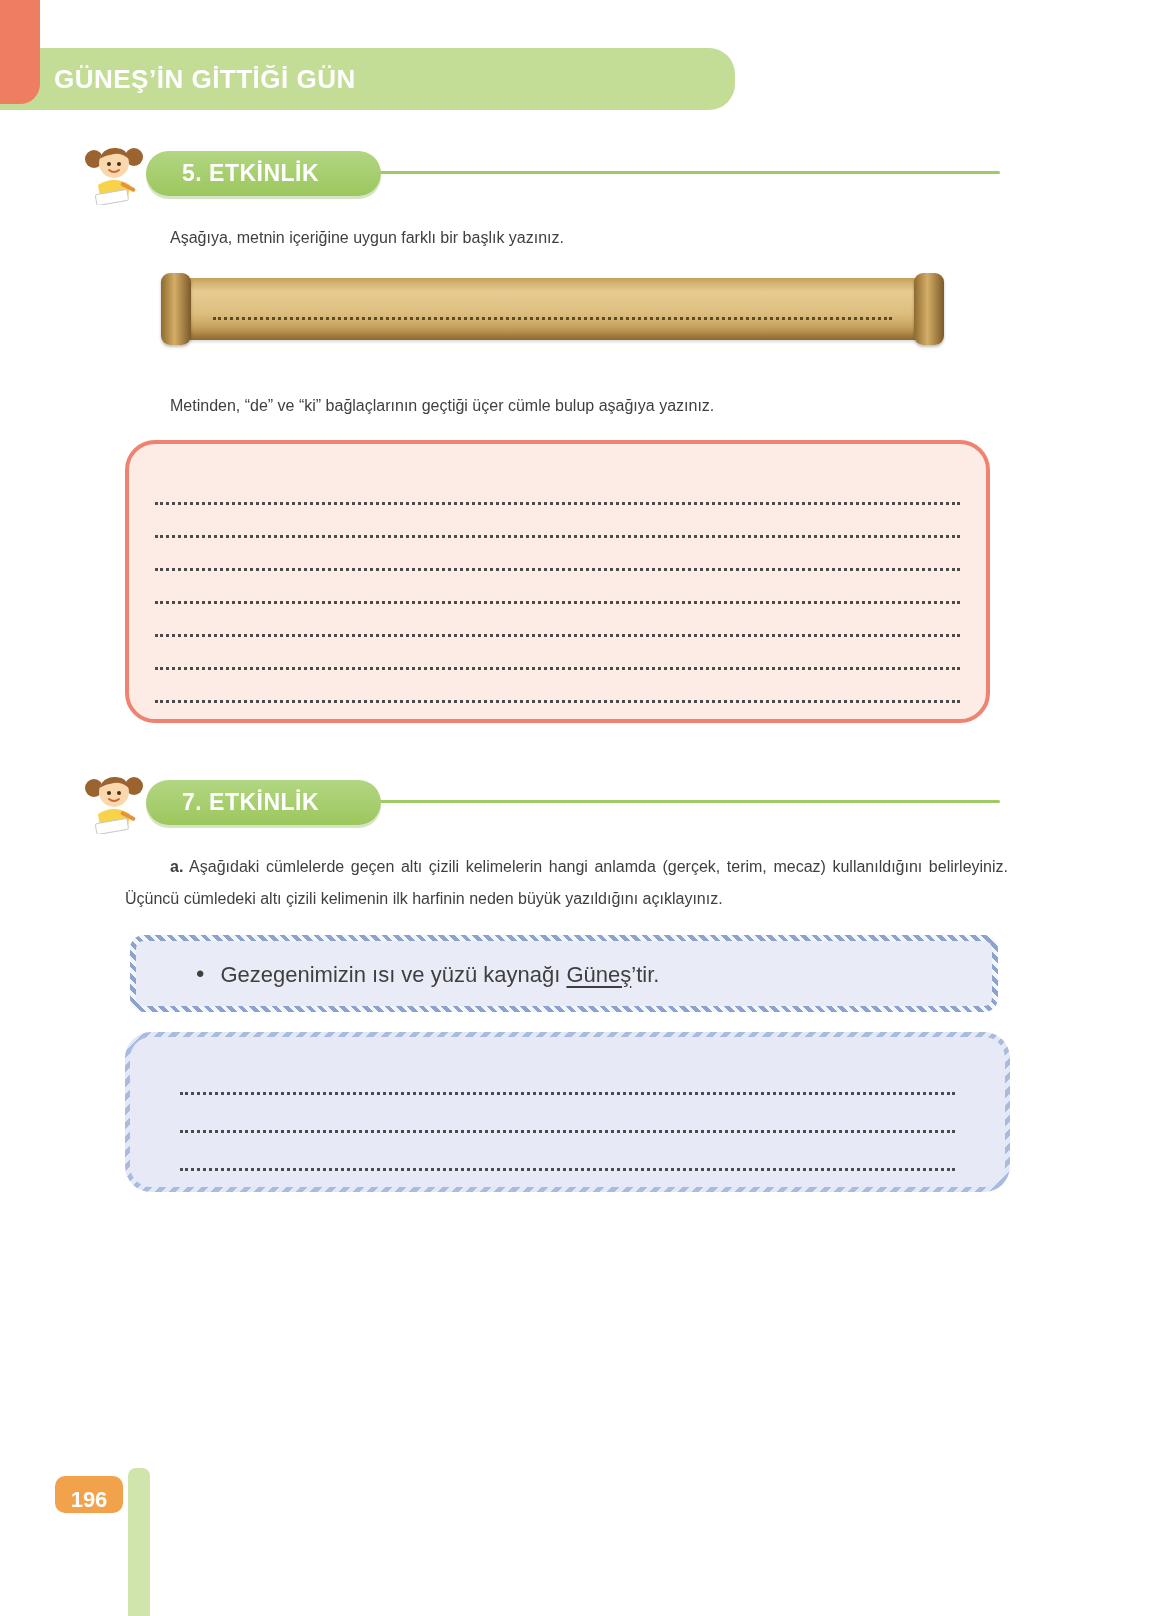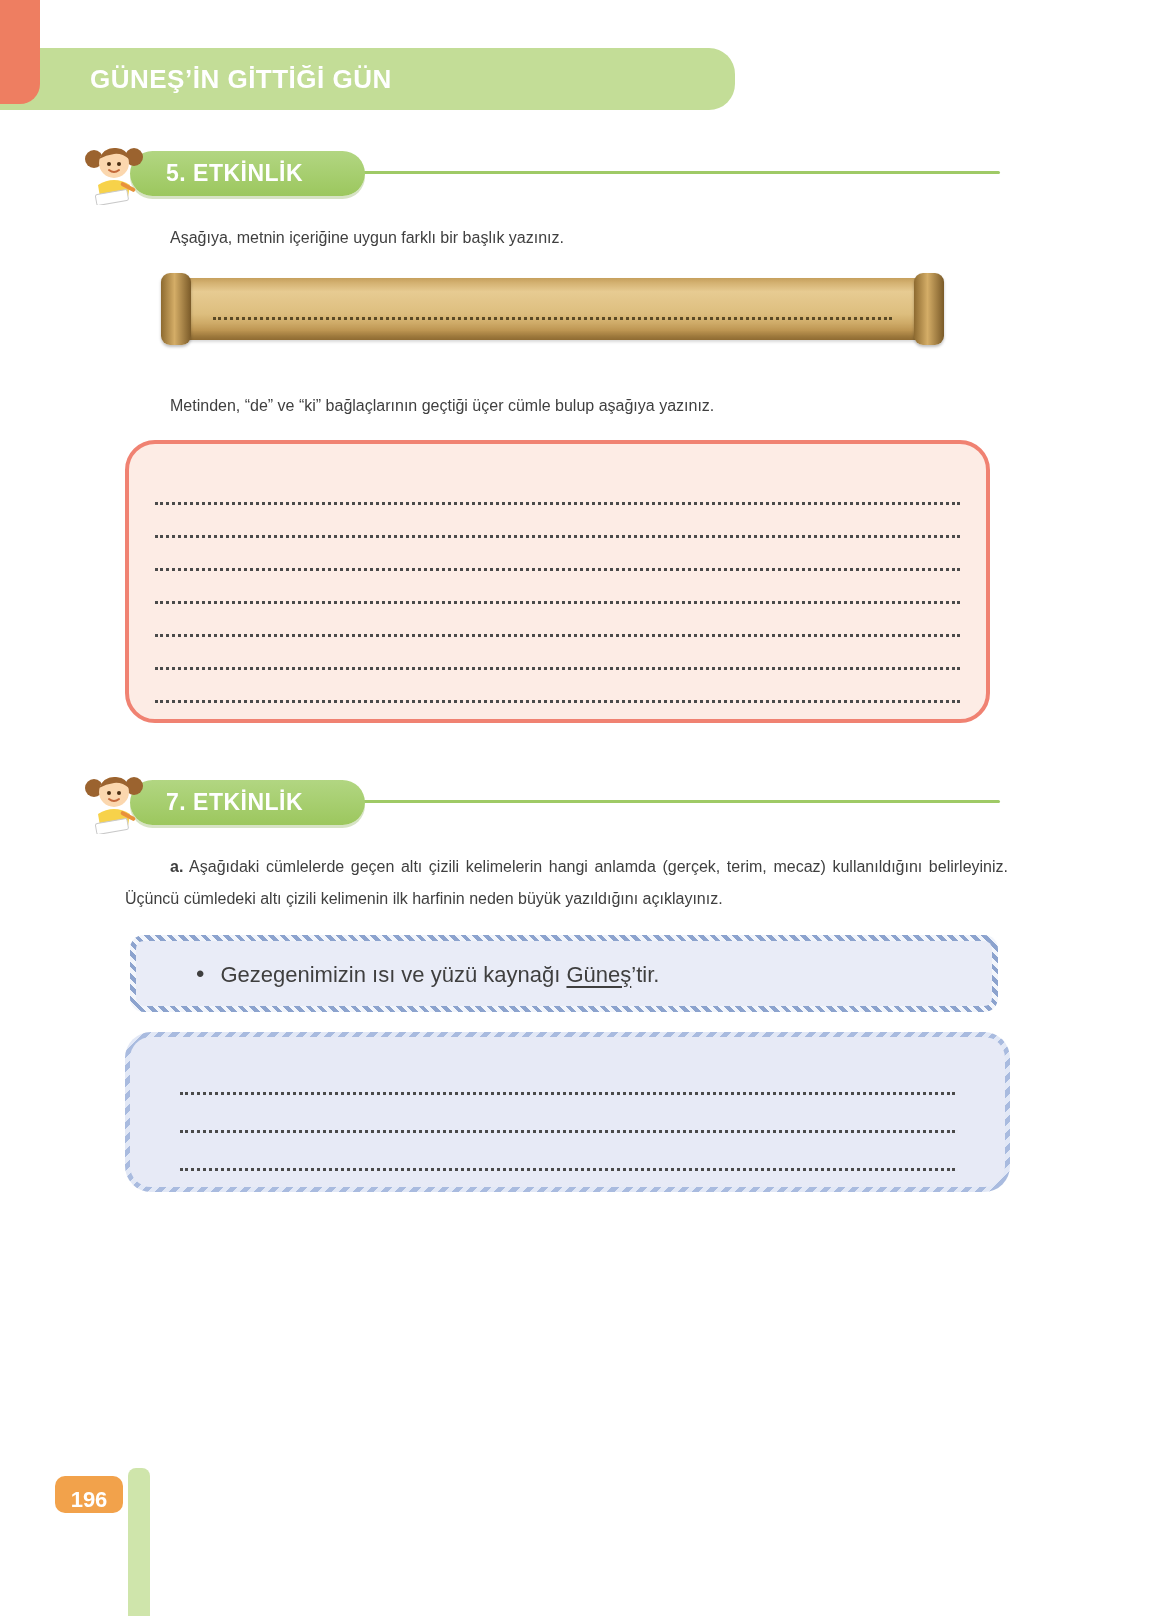--- a/index.html
+++ b/index.html
@@ -10,21 +10,21 @@
   }
 
   
   .corner-orange{
     position:absolute;top:0;left:0;width:40px;height:104px;
     background:#ee7e61;border-radius:0 0 20px 0;z-index:3;
   }
   .header-banner{
     position:absolute;top:48px;left:0;width:735px;height:62px;
     background:#c3dd97;border-radius:0 26px 26px 0;z-index:2;
-    display:flex;align-items:center;padding-left:90px;
+    display:flex;align-items:center;padding-left:54px;
   }
   .header-banner h1{
     font-size:26px;font-weight:bold;color:#ffffff;letter-spacing:.5px;
   }
 
   .content{position:relative;padding-top:140px;}
 
   
   .activity-header{
     position:relative;display:flex;align-items:center;
@@ -33,20 +33,21 @@
   .header-rule{
     position:absolute;left:160px;right:0;top:31px;height:3px;
     background:#9fca66;border-radius:2px;
   }
   .girl-icon{position:relative;z-index:2;width:64px;height:64px;margin-right:-16px;flex:0 0 auto;}
   .pill{
     position:relative;z-index:1;flex:0 0 auto;
     background:linear-gradient(180deg,#b2d682 0%,#9cc75e 100%);
     border-radius:26px;padding:9px 62px 9px 36px;
     box-shadow:0 3px 0 rgba(140,175,90,.35);
+    margin-left:16px;
   }
   .pill span{font-size:23px;font-weight:bold;color:#ffffff;letter-spacing:.5px;}
 
   
   .instruction{
     margin:16px 155px 0 125px;font-size:16px;line-height:32px;
     text-indent:45px;text-align:justify;
   }
   .marker{font-weight:bold;}
 

